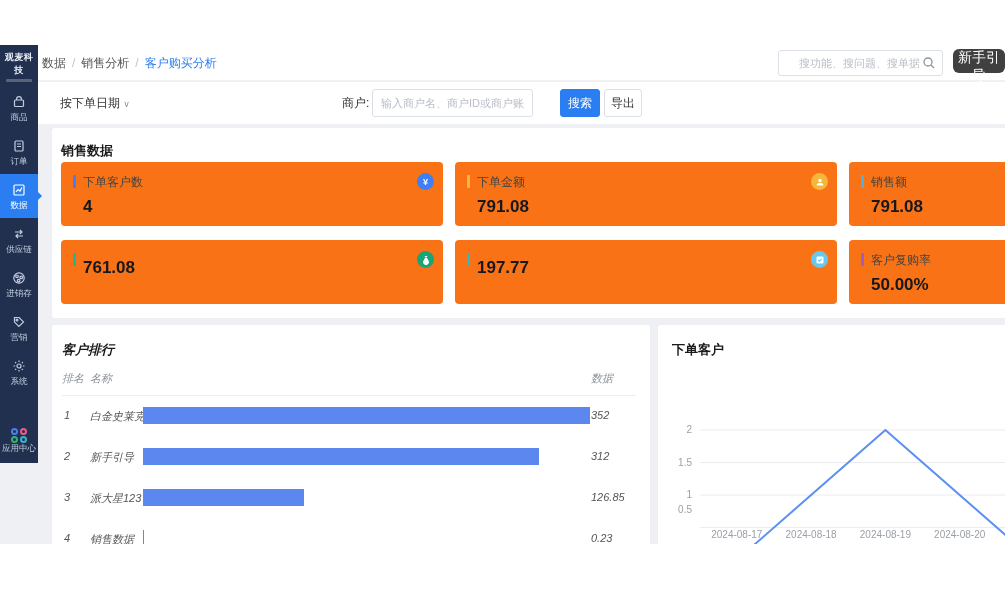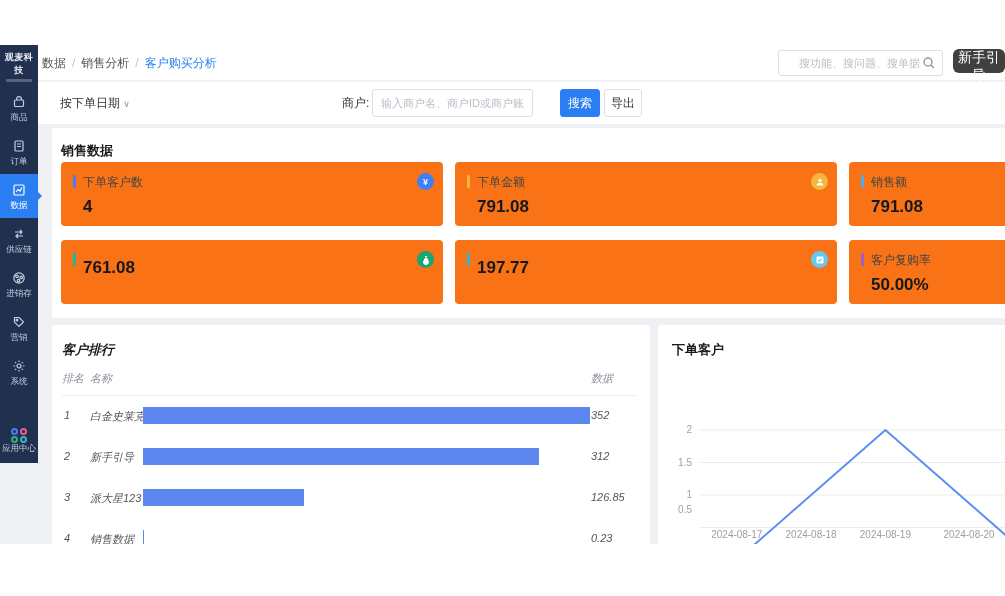--- a/index.html
+++ b/index.html
@@ -305,17 +305,17 @@
           <line x1="338.7" y1="195" x2="338.7" y2="199" stroke="#c9ccd2" stroke-width="1"></line>
           <polyline points="78.8,195 153.1,130 227.39999999999998,65 301.7,130 376,195" fill="none" stroke="#5b8ff2" stroke-width="2" stroke-linejoin="round"></polyline>
         </svg>
         <div class="ylab" style="left: 4px; top: 139px;">0.5</div>
         <div class="ylab" style="left: 4px; top: 124px;">1</div>
         <div class="ylab" style="left: 4px; top: 91.5px;">1.5</div>
         <div class="ylab" style="left: 4px; top: 59px;">2</div>
         <div class="xlab" style="left: 43.8px;">2024-08-17</div>
         <div class="xlab" style="left: 118.1px;">2024-08-18</div>
         <div class="xlab" style="left: 192.4px;">2024-08-19</div>
-        <div class="xlab" style="left: 266.7px; text-align: right;">2024-08-20</div>
+        <div class="xlab" style="left: 266.7px;">2024-08-20</div>
       </div>
   </div>
 
 </div>
 
 </body></html>

